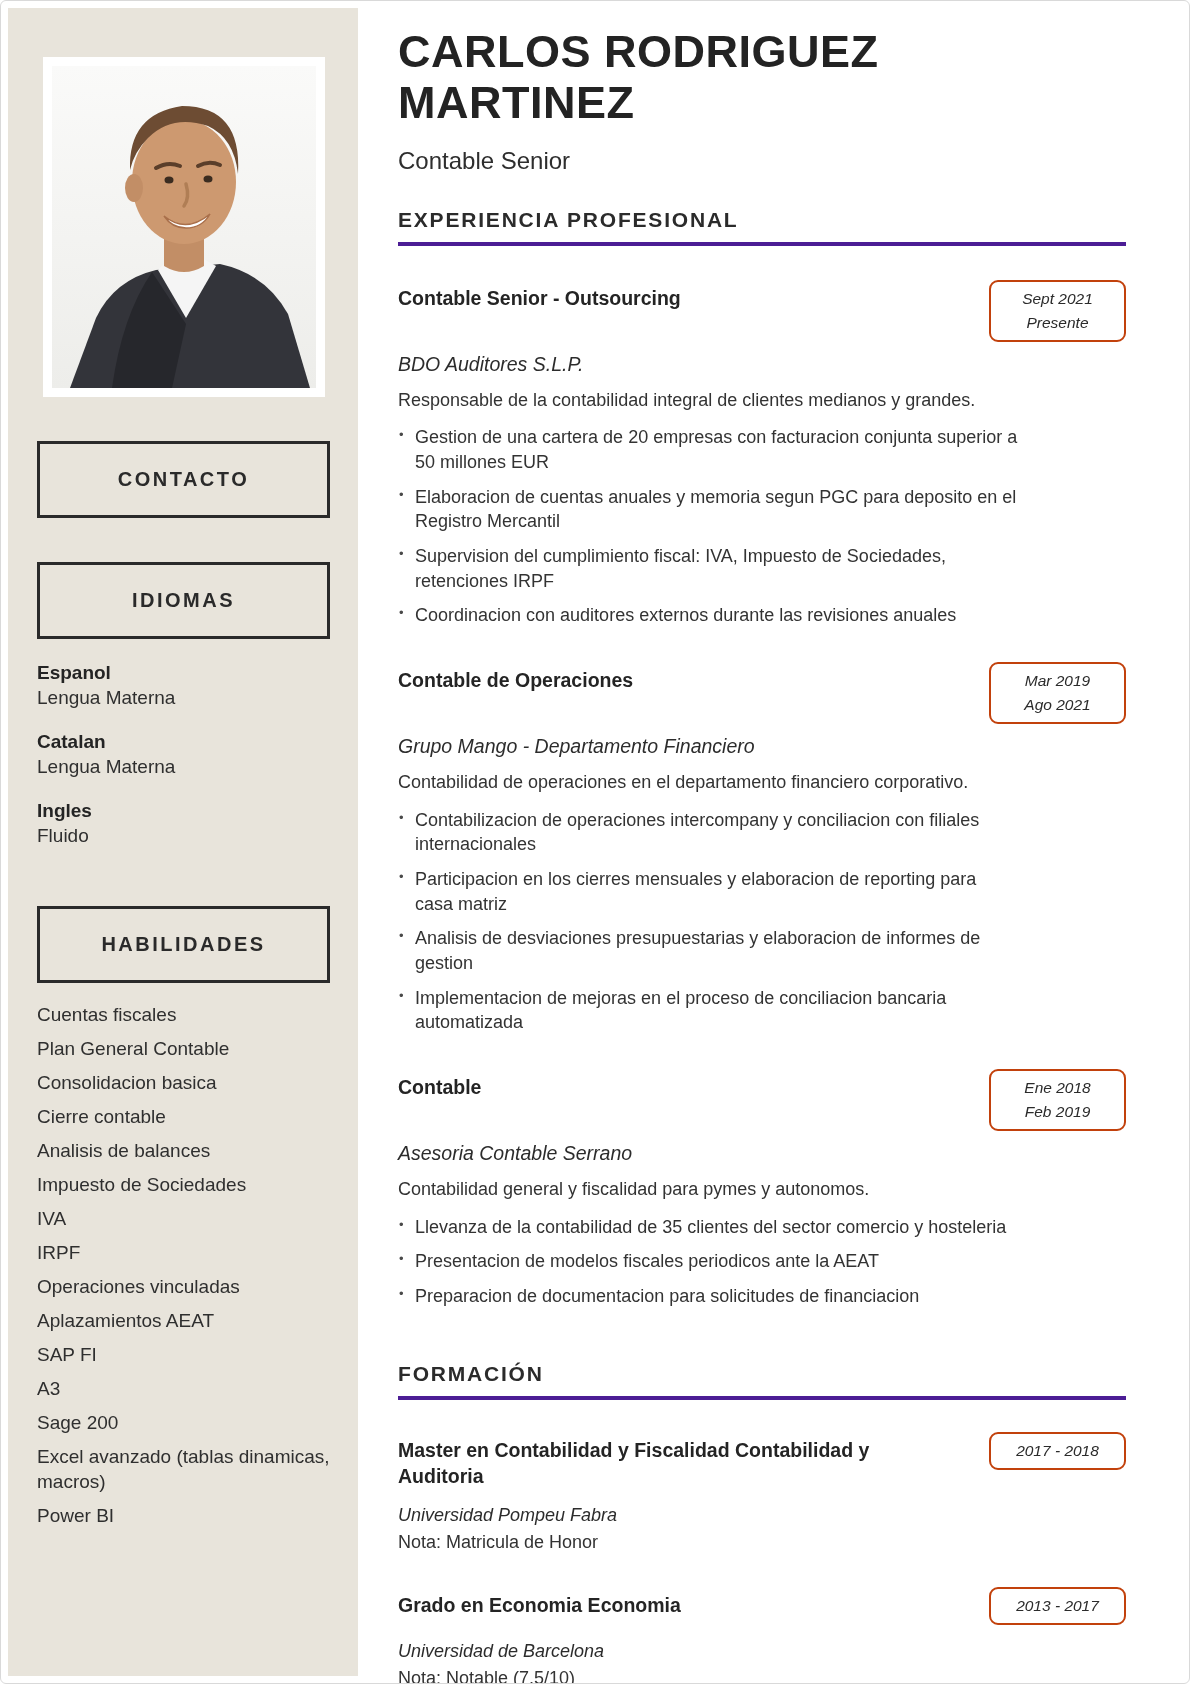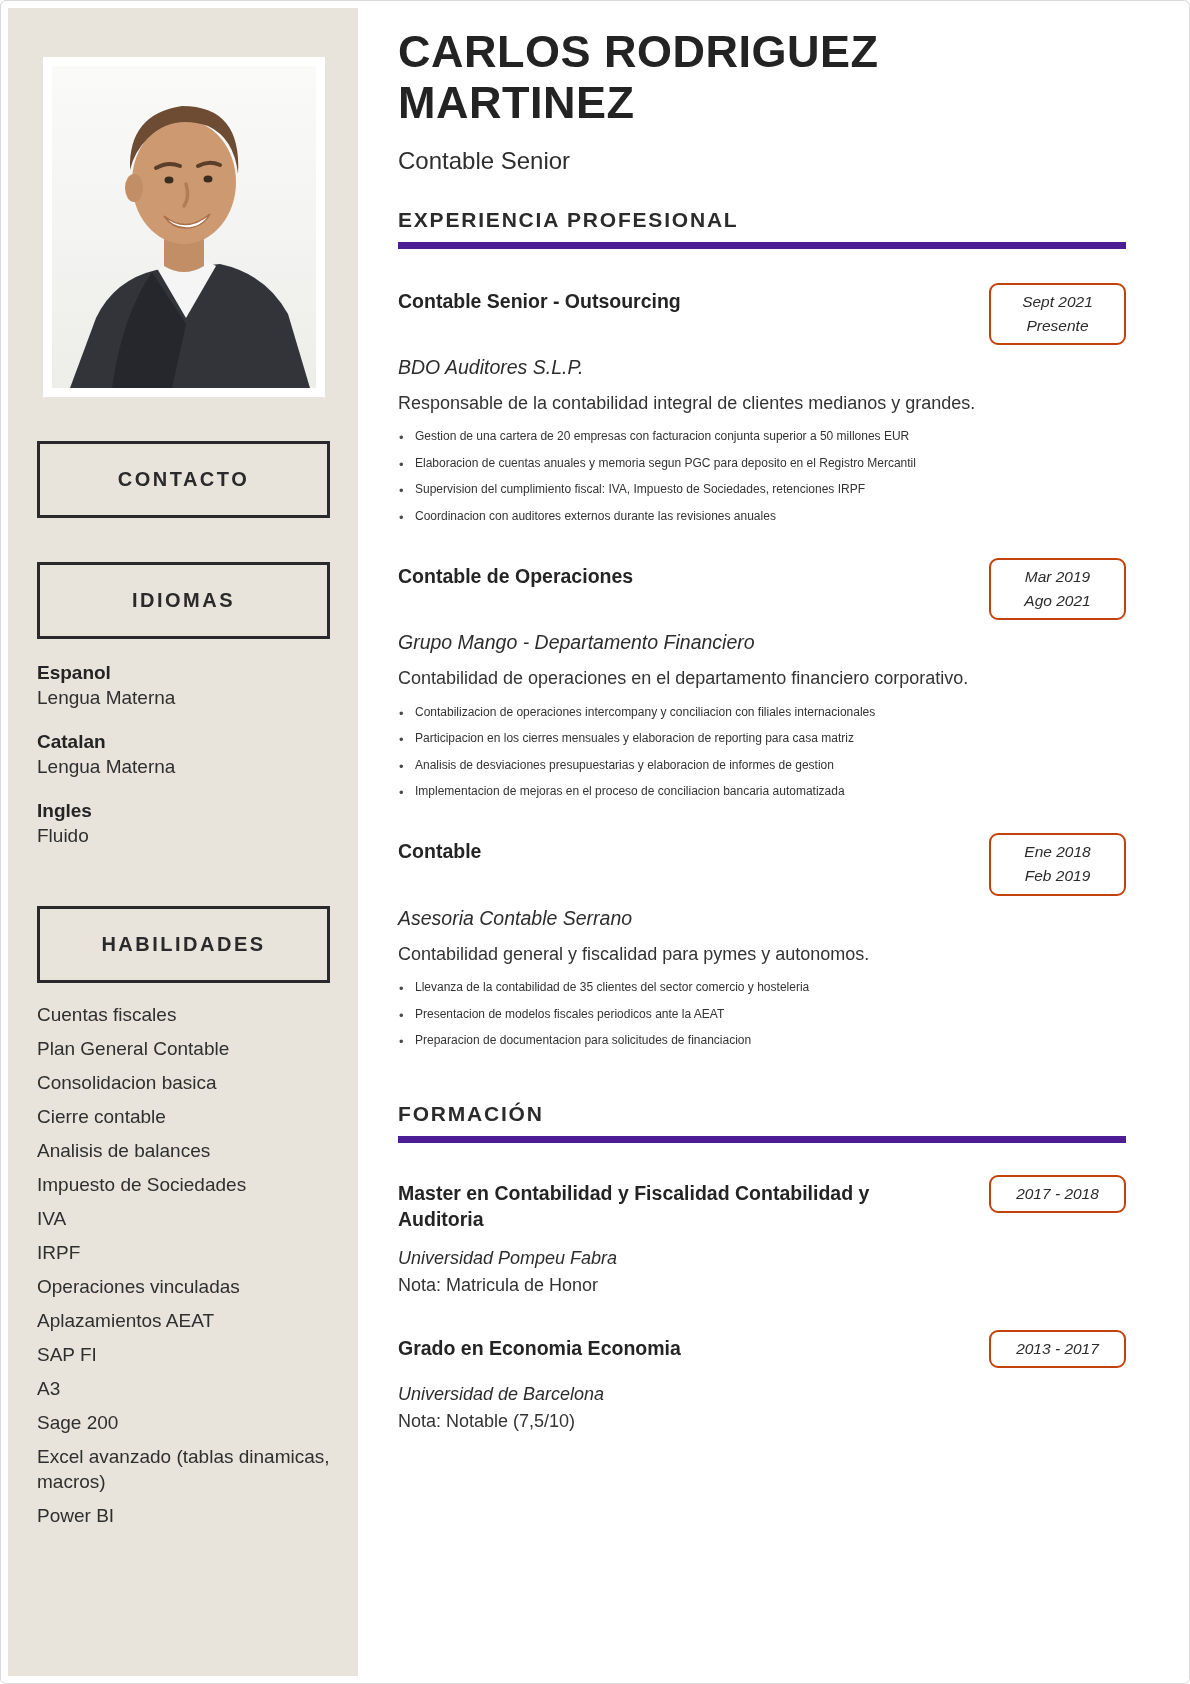--- a/index.html
+++ b/index.html
@@ -82,21 +82,21 @@
     font-size:24px;
     color:#2e2e2e;
   }
   h2{
     margin-top:33px;
     font-size:21px;
     font-weight:800;
     letter-spacing:1.8px;
     color:#2b2b2b;
     padding-bottom:10px;
-    border-bottom:7px solid #4c1d95;
+    border-bottom:4px solid #4c1d95;
   }
   .job{margin-top:40px;}
   .entry-head{
     display:flex;
     justify-content:space-between;
     align-items:flex-start;
   }
   h3{
     font-size:19.5px;
     font-weight:700;
@@ -130,21 +130,21 @@
     font-size:18px;
     line-height:1.37;
     max-width:620px;
     color:#333333;
   }
   ul.bullets{list-style:none;margin-top:13px;}
   ul.bullets li{
     position:relative;
     padding-left:17px;
     margin-bottom:10px;
-    font-size:12px;
+    font-size:18px;
     line-height:1.37;
     max-width:620px;
     color:#333333;
   }
   ul.bullets li::before{
     content:"•";
     position:absolute;
     left:1px;top:1px;
     font-size:13px;
     color:#4a4a4a;

